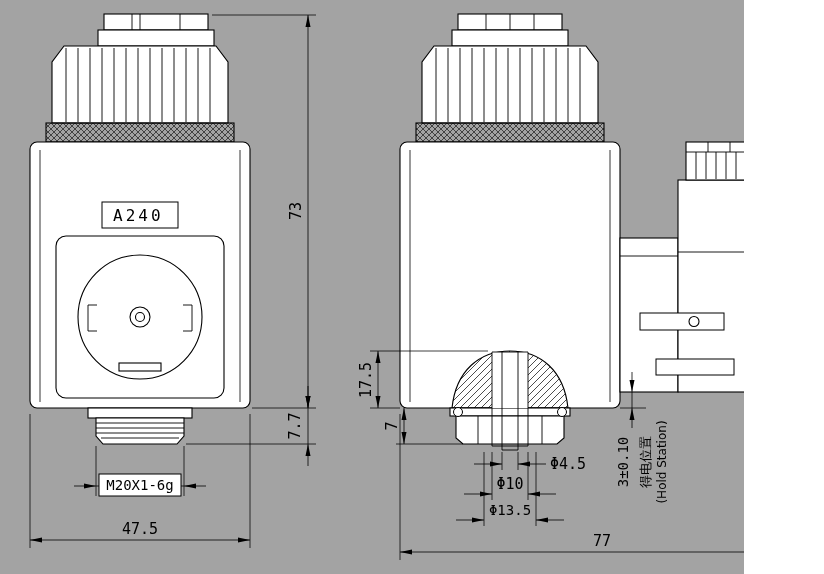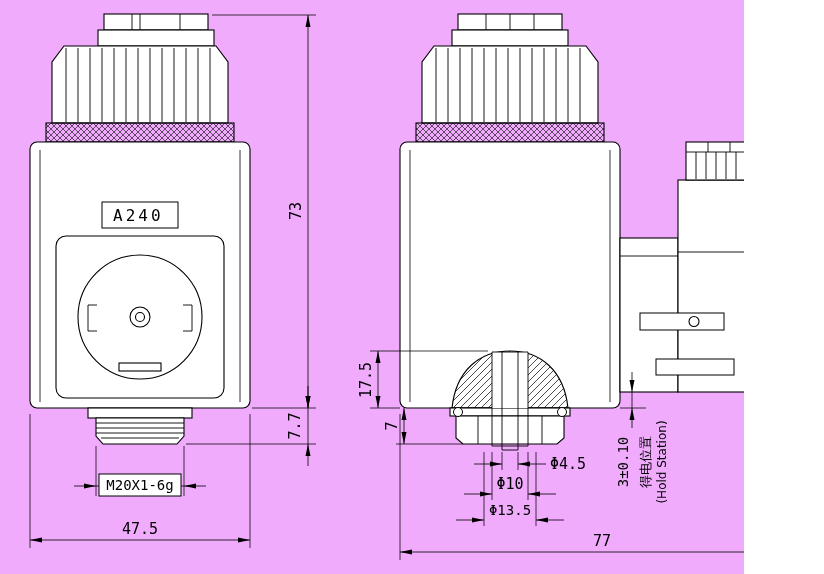--- a/index.html
+++ b/index.html
@@ -1,16 +1,16 @@
 <!DOCTYPE html>
 <html><head>
 <meta charset="utf-8">
 <style>
   html,body{margin:0;padding:0;background:#ffffff;}
-  .stage{width:744px;height:574px;position:relative;background:#f0abfc;overflow:hidden;}
+  .stage{width:744px;height:574px;position:relative;background:#a3a3a3;overflow:hidden;}
   svg{display:block;}
   .outline{fill:#fff;stroke:#000;stroke-width:1.1;}
   .outline-nf{fill:none;stroke:#000;stroke-width:1.1;}
   .thin{fill:none;stroke:#000;stroke-width:0.8;}
   .detail{fill:none;stroke:#000;stroke-width:0.9;}
   .dim{fill:none;stroke:#000;stroke-width:0.8;}
   .ext{fill:none;stroke:#000;stroke-width:0.75;}
   .dimtext{font-family:"DejaVu Sans Mono",monospace;font-size:15px;fill:#000;}
   .dimtext-s{font-family:"DejaVu Sans Mono",monospace;font-size:14px;fill:#000;}
   .cjk{font-family:"DejaVu Sans",sans-serif;font-size:13px;fill:#000;}

